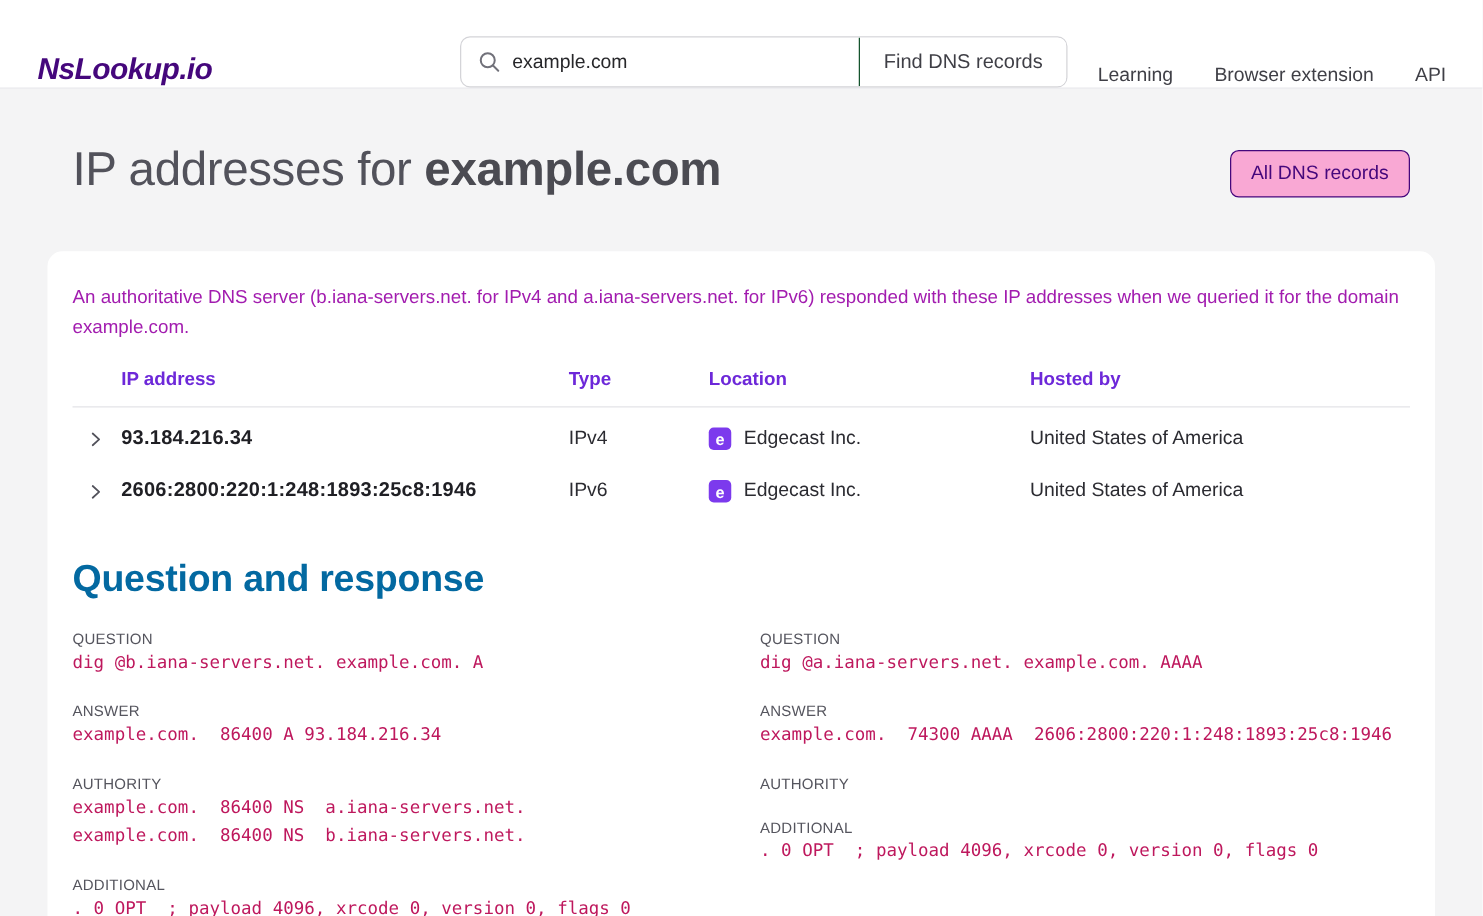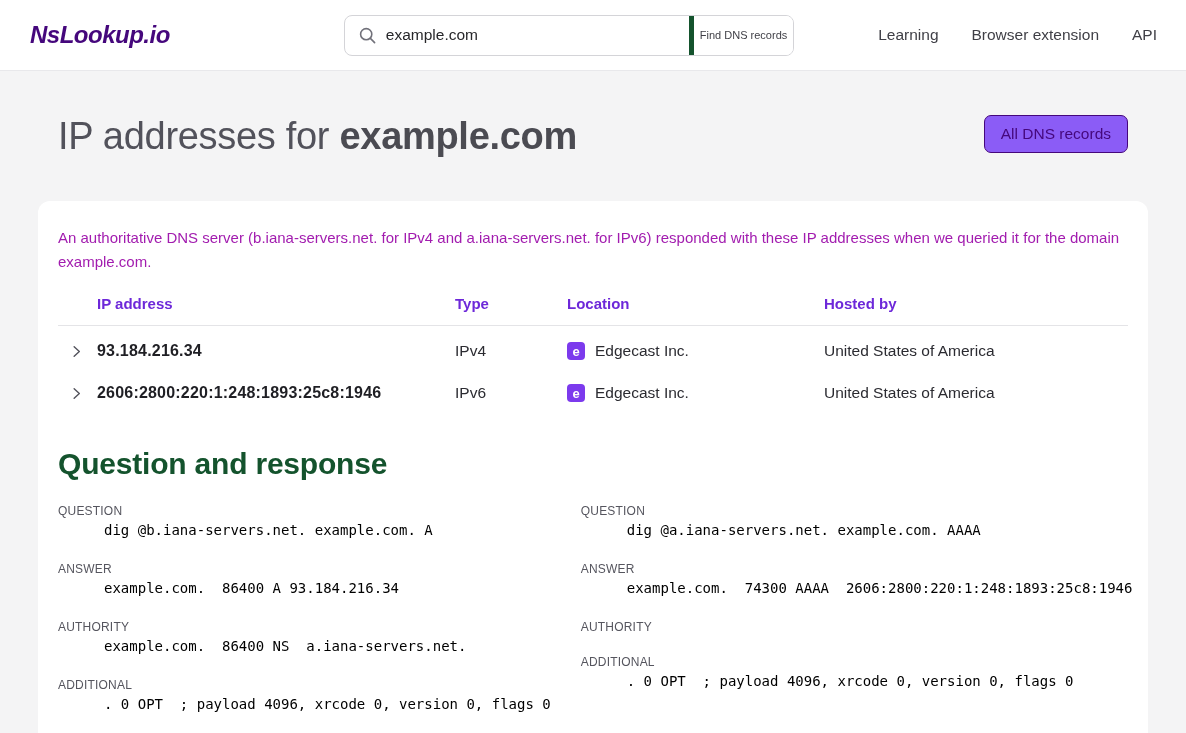--- a/index.html
+++ b/index.html
@@ -9,22 +9,23 @@
     background: #f4f4f5;
     color: #27272a;
   }
 
   
   .header {
     height: 71px;
     background: #ffffff;
     border-bottom: 1px solid #e8e8eb;
     display: flex;
-    align-items: center;
+    align-items: flex-end;
     padding: 0 29px 0 30px;
+    gap: 24px;
   }
   .logo {
     font-size: 24px;
     font-weight: bold;
     font-style: italic;
     color: #45077c;
     letter-spacing: -0.5px;
     cursor: pointer;
     white-space: nowrap;
   }
@@ -49,26 +50,26 @@
     border: none;
     outline: none;
     font-family: "Liberation Sans", sans-serif;
     font-size: 15.5px;
     color: #27272a;
     width: 100%;
     background: transparent;
   }
   .find-btn {
     border: none;
-    border-left: 5px solid #14532d;
+    border-left: 1px solid #14532d;
     background: #ffffff;
     font-family: "Liberation Sans", sans-serif;
-    font-size: 11px;
+    font-size: 16px;
     color: #3f3f46;
-    padding: 0 6px;
+    padding: 0 19px;
     cursor: pointer;
     white-space: nowrap;
   }
   .nav {
     margin-left: auto;
     display: flex;
     align-items: center;
     gap: 33px;
   }
   .nav a {
@@ -77,32 +78,32 @@
     color: #3f3f46;
     cursor: pointer;
     white-space: nowrap;
   }
 
   
   .main { padding: 0 38px; }
   .title-row {
     margin: 44px 20px 0 20px;
     display: flex;
-    align-items: flex-start;
+    align-items: flex-end;
     justify-content: space-between;
   }
   .page-title {
     font-size: 38px;
     font-weight: 400;
     color: #52525b;
     letter-spacing: -0.3px;
   }
   .page-title .domain { font-weight: 700; color: #4b4b52; }
   .all-dns-btn {
-    background: #8b5cf6;
+    background: #f9a8d4;
     border: 1px solid #45077c;
     border-radius: 7px;
     color: #45077c;
     font-family: "Liberation Sans", sans-serif;
     font-size: 15.5px;
     padding: 9px 16px;
     cursor: pointer;
     white-space: nowrap;
   }
 
@@ -153,43 +154,42 @@
     align-items: center;
     justify-content: center;
     line-height: 1;
   }
 
   
   .qr-heading {
     margin-top: 37px;
     font-size: 30px;
     font-weight: 600;
-    color: #14532d;
+    color: #0369a1;
     letter-spacing: -0.2px;
   }
   .qr-grid {
     margin-top: 2px;
     display: grid;
     grid-template-columns: 1fr 1fr;
     column-gap: 30px;
   }
   .dns-block-label {
     margin-top: 21px;
     font-size: 12px;
     color: #55555e;
     letter-spacing: 0.2px;
   }
   .mono-line {
     font-family: "DejaVu Sans Mono", monospace;
     font-size: 14px;
     line-height: 21px;
-    color: #000000;
+    color: #be185d;
     white-space: pre;
     margin-top: 2px;
-    margin-left: 46px;
   }
 </style>
 </head>
 <body>
 
 <header class="header">
   <div class="logo">NsLookup.io</div>
 
   <div class="search-group">
     <div class="search-box">
@@ -267,20 +267,21 @@
 
       <div class="qr-col">
         <div class="dns-block-label">QUESTION</div>
         <div class="mono-line">dig @b.iana-servers.net. example.com. A</div>
 
         <div class="dns-block-label">ANSWER</div>
         <div class="mono-line">example.com.  86400 A 93.184.216.34</div>
 
         <div class="dns-block-label">AUTHORITY</div>
         <div class="mono-line">example.com.  86400 NS  a.iana-servers.net.</div>
+        <div class="mono-line">example.com.  86400 NS  b.iana-servers.net.</div>
 
         <div class="dns-block-label">ADDITIONAL</div>
         <div class="mono-line">. 0 OPT  ; payload 4096, xrcode 0, version 0, flags 0</div>
       </div>
 
       <div class="qr-col">
         <div class="dns-block-label">QUESTION</div>
         <div class="mono-line">dig @a.iana-servers.net. example.com. AAAA</div>
 
         <div class="dns-block-label">ANSWER</div>

